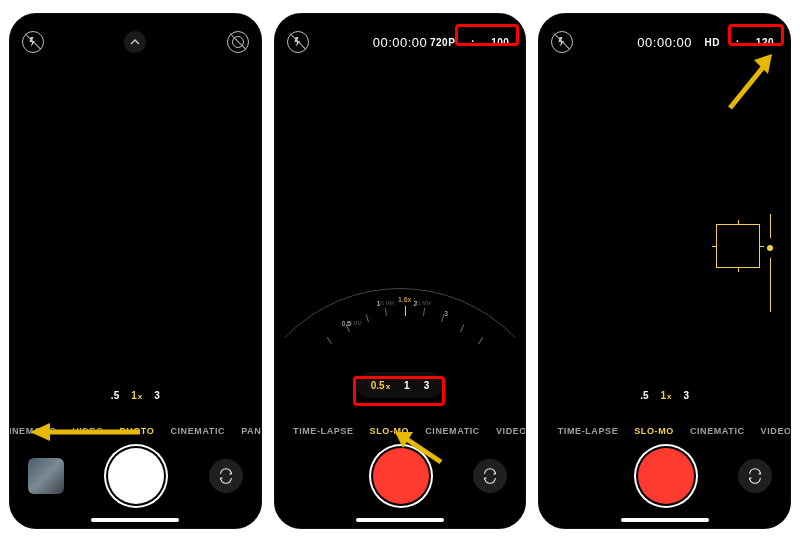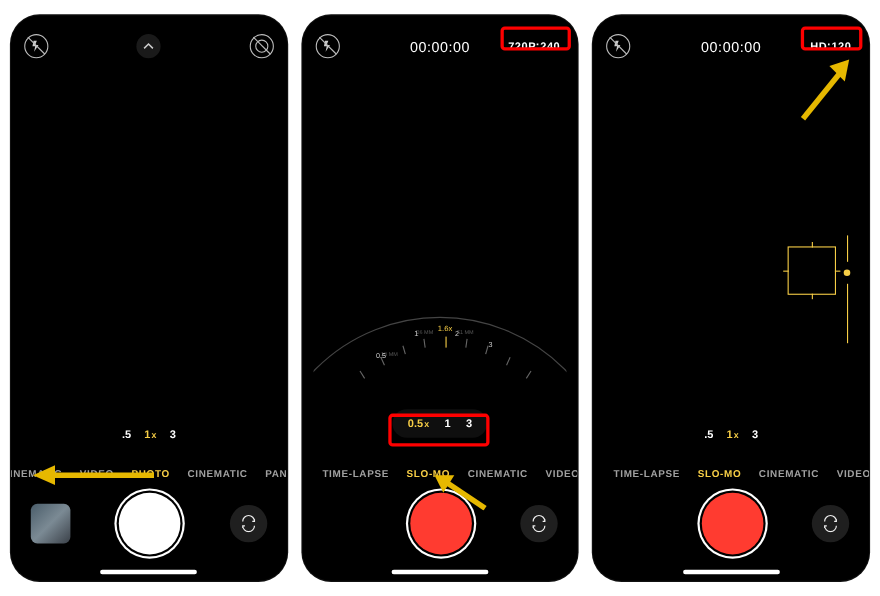--- a/index.html
+++ b/index.html
@@ -91,21 +91,21 @@
     letter-spacing: 0.5px;
     color: var(--white);
   }
   .quality {
     font-size: 10px;
     font-weight: 600;
     color: var(--white);
     letter-spacing: 0.5px;
     display:flex;
     align-items:center;
-    gap:0;
+    gap:16px;
     padding: 2px 4px;
   }
   .quality .dot { font-size: 10px; line-height:1; }
 
   
   .focus-region {
     position:absolute;
     right: 14px;
     top: 200px;
     width: 60px; height: 60px;
@@ -339,21 +339,21 @@
   <div class="topbar">
     <div class="flash">
       <svg viewBox="0 0 24 24">
           <path d="M7 2 L13 2 L10 10 L16 10 L8 22 L10 12 L5 12 Z" fill="#ccc"></path>
         </svg>
     </div>
     <div class="timer-center">00:00:00</div>
     <div class="quality">
       <span>720P</span>
       <span class="dot">·</span>
-      <span>240</span>
+      <span>100</span>
     </div>
   </div>
 
   <div class="wheelwrap">
     <div class="wheel"></div>
     <div class="wtick tA"></div>
       <div class="wtick tB"></div>
       <div class="wtick tC"></div>
       <div class="wtick tD"></div>
       <div class="wtick tE"></div>

